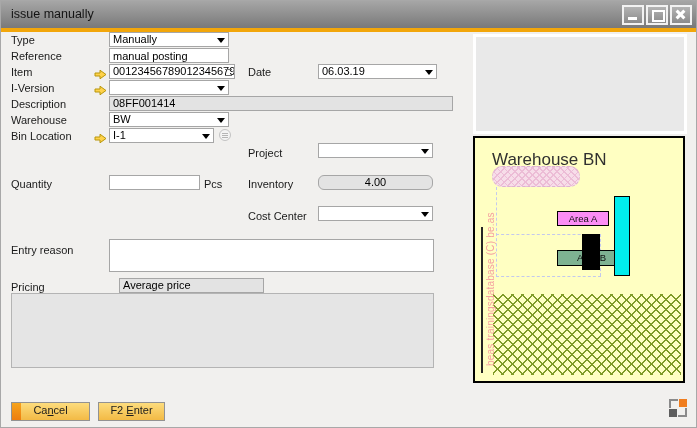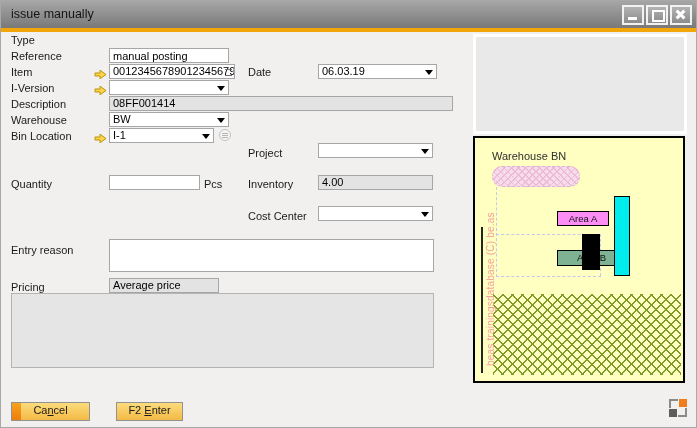--- a/index.html
+++ b/index.html
@@ -24,48 +24,48 @@
   
   .lbl{position:absolute;font-size:11px;color:#1a1a1a;white-space:nowrap;}
   .field{position:absolute;height:15px;box-sizing:border-box;border:1px solid #a6a6a6;
     background:#fff;font-size:11px;line-height:13px;padding:0 3px;color:#000;
     font-family:"Liberation Sans",sans-serif;white-space:nowrap;overflow:hidden;}
   input.field{outline:none;}
   .ro{background:#e3e3e3;}
   .dd-arrow{position:absolute;right:3px;top:5px;width:0;height:0;
     border-left:4px solid transparent;border-right:4px solid transparent;border-top:5px solid #000;}
   .link-arrow{position:absolute;width:13px;height:11px;}
-  .num{text-align:left;}
+  .num{text-align:center;border-radius:6px;}
   .eq-icon{position:absolute;right:2px;top:4px;width:7px;height:5px;
     border-top:1.5px solid #6f6f6f;border-bottom:1.5px solid #6f6f6f;}
   .circle-icon{position:absolute;width:12px;height:12px;border:1px solid #c3c3c3;border-radius:50%;
     background:#f4f4f4;box-sizing:border-box;}
   .circle-icon i{position:absolute;left:2px;width:6px;height:1px;background:#b5b5b5;}
   .circle-icon i:nth-child(1){top:3px;} .circle-icon i:nth-child(2){top:5px;} .circle-icon i:nth-child(3){top:7px;}
   textarea.field{resize:none;}
   #entry-reason{left:108px;top:238px;width:325px;height:33px;}
   #big-gray-panel{position:absolute;left:10px;top:292px;width:423px;height:75px;
     background:#e5e5e5;border:1px solid #b4b4b4;box-sizing:border-box;}
 
   
   .btn{position:absolute;top:401px;height:19px;box-sizing:border-box;border:1px solid #929292;
     background:linear-gradient(#fcdc7d,#f3ba45);font-size:11px;color:#1c1c1c;
     text-align:center;line-height:15px;cursor:default;}
   #btn-cancel{left:10px;width:79px;}
-  #btn-enter{left:97px;width:67px;margin-left:18px;}
+  #btn-enter{left:97px;width:67px;}
   .cancel-accent{position:absolute;left:0;top:0;width:9px;height:100%;
     background:linear-gradient(#f6a41c,#ee7d10);}
   .key{text-decoration:underline;}
 
   
   #gray-box{position:absolute;left:472px;top:33px;width:214px;height:100px;
     background:#e9e9e9;border:3px solid #fff;box-sizing:border-box;}
   #wh-panel{position:absolute;left:472px;top:135px;width:212px;height:247px;
     background:#ffffc2;border:2px solid #000;box-sizing:border-box;}
-  #wh-title{position:absolute;left:17px;top:12px;font-size:11px;color:#303030;}
+  #wh-title{position:absolute;left:17px;top:12px;font-size:17px;color:#303030;}
   #pink-zone{position:absolute;left:17px;top:28px;width:88px;height:21px;border-radius:10px;
     border:1px dashed #dcb3d2;box-sizing:border-box;background-color:#f7dde9;
     background-image:repeating-linear-gradient(45deg,#ecbcd6 0 1.2px,transparent 1.2px 5px),
                      repeating-linear-gradient(-45deg,#ecbcd6 0 1.2px,transparent 1.2px 5px);}
   .dash{position:absolute;}
   #dash-v1{left:21px;top:49px;width:0;height:90px;border-left:1px dashed #c3c8ee;}
   #dash-h1{left:21px;top:96px;width:105px;height:0;border-top:1px dashed #c3c8ee;}
   #dash-h2{left:21px;top:138px;width:105px;height:0;border-top:1px dashed #c3c8ee;}
   #dash-v2{left:125px;top:96px;width:0;height:42px;border-left:1px dashed #c3c8ee;}
   .area-box{position:absolute;border:1px solid #000;box-sizing:border-box;
@@ -136,20 +136,24 @@
     <svg width="13" height="11">
         <path d="M1 4 h5 V1.2 L12 5.5 6 9.8 V7 H1 Z" fill="#ffd24a" stroke="#b8960a" stroke-width="1"></path>
       </svg>
   </span>
   <span class="link-arrow" style="left:93px;top:129px">
     <svg width="13" height="11">
         <path d="M1 4 h5 V1.2 L12 5.5 6 9.8 V7 H1 Z" fill="#ffd24a" stroke="#b8960a" stroke-width="1"></path>
       </svg>
   </span>
 
+  <div class="field" style="left:108px;top:31px;width:120px">
+    <span>Manually</span>
+    <span class="dd-arrow"></span>
+  </div>
   <input class="field" style="left: 108px; top: 47px; width: 120px;" value="manual posting">
   <div class="field" style="left:108px;top:63px;width:126px;padding-right:11px">
     <span>001234567890123456790</span>
     <span class="eq-icon"></span>
   </div>
   <div class="field" style="left:108px;top:79px;width:120px">
     <span></span>
     <span class="dd-arrow"></span>
   </div>
   <div class="field ro" style="left:108px;top:95px;width:344px">08FF001414</div>
@@ -165,21 +169,21 @@
       <i></i>
       <i></i>
       <i></i>
     </span>
 
   <input class="field" style="left: 108px; top: 174px; width: 91px;" value="">
   <div class="lbl" style="left:203px;top:177px">Pcs</div>
 
   <textarea class="field" id="entry-reason" style=""></textarea>
 
-  <div class="field ro" style="left:108px;top:277px;width:110px">Average price</div>
+  <div class="field ro" style="left:118px;top:277px;width:145px">Average price</div>
 
   <div id="big-gray-panel"></div>
 
   <div class="field" style="left:317px;top:63px;width:119px">
     <span>06.03.19</span>
     <span class="dd-arrow"></span>
   </div>
   <div class="field" style="left:317px;top:142px;width:115px">
     <span></span>
     <span class="dd-arrow"></span>

